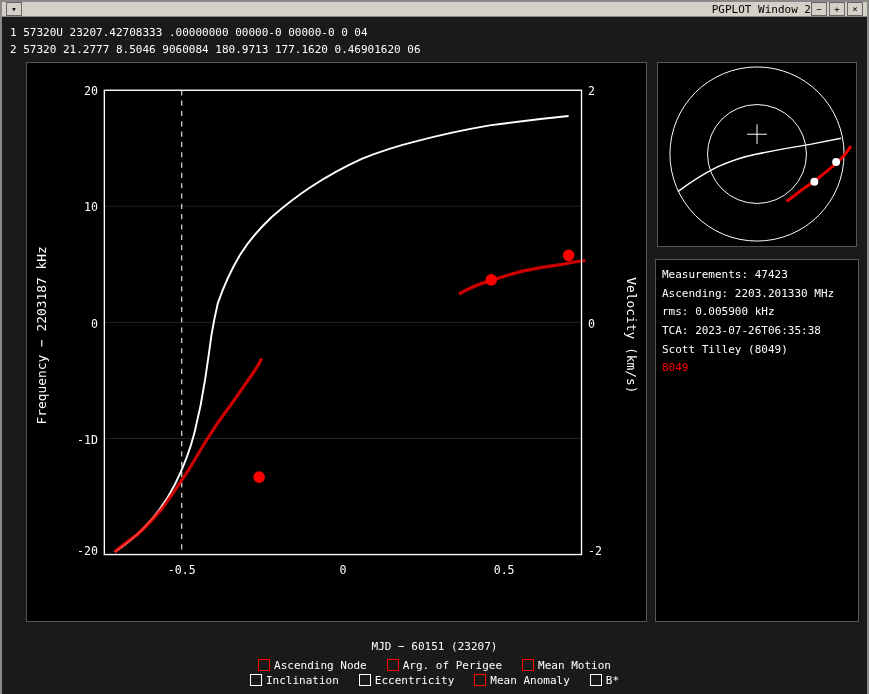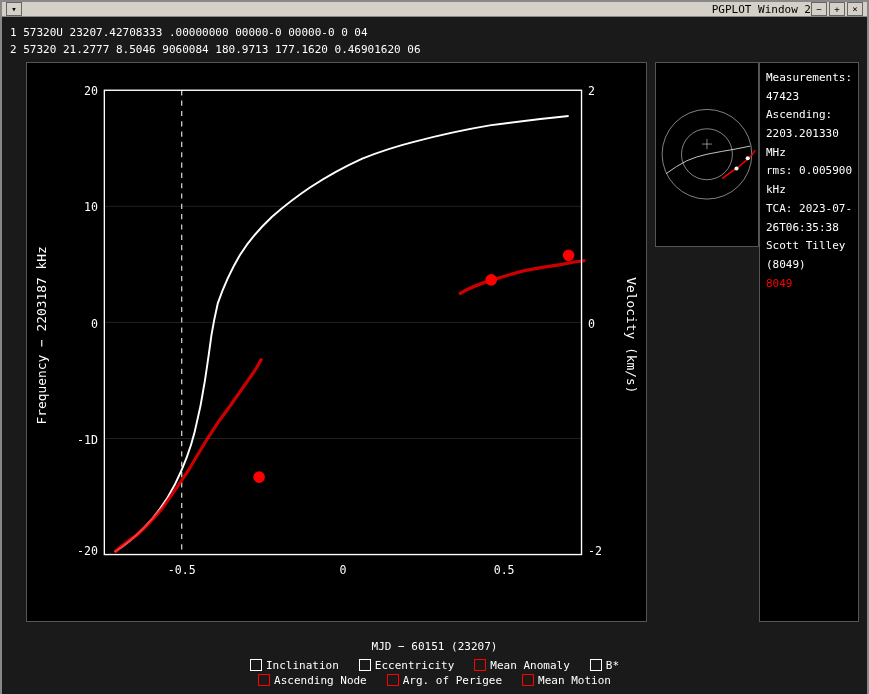--- a/index.html
+++ b/index.html
@@ -75,22 +75,22 @@
     .plot-area {
       flex: 1;
       position: relative;
       border: 1px solid #555;
       background: #000;
       margin-left: 16px;
     }
     .right-panel {
       width: 204px;
       display: flex;
-      flex-direction: row;
-      gap: 0;
+      flex-direction: column;
+      gap: 12px;
     }
     .sky-plot {
       width: 200px;
       height: 185px;
       background: #000;
       border: 1px solid #555;
       position: relative;
       margin: 0 auto;
     }
     .info-box {
@@ -276,45 +276,45 @@
       </div>
     </div>
 
     <div class="x-label">
       <span>MJD − 60151 (23207)</span>
     </div>
 
     <div class="legend-area">
       <div class="legend-row">
         <div class="legend-item">
+          <span class="legend-box-red"></span>
+          <span>Ascending Node</span>
+        </div>
+        <div class="legend-item">
+          <span class="legend-box-red"></span>
+          <span>Arg. of Perigee</span>
+        </div>
+        <div class="legend-item">
+          <span class="legend-box-red"></span>
+          <span>Mean Motion</span>
+        </div>
+      </div>
+      <div class="legend-row">
+        <div class="legend-item">
           <span class="legend-box"></span>
           <span>Inclination</span>
         </div>
         <div class="legend-item">
           <span class="legend-box"></span>
           <span>Eccentricity</span>
         </div>
         <div class="legend-item">
           <span class="legend-box-red"></span>
           <span>Mean Anomaly</span>
         </div>
         <div class="legend-item">
           <span class="legend-box"></span>
           <span>B*</span>
         </div>
       </div>
-      <div class="legend-row">
-        <div class="legend-item">
-          <span class="legend-box-red"></span>
-          <span>Ascending Node</span>
-        </div>
-        <div class="legend-item">
-          <span class="legend-box-red"></span>
-          <span>Arg. of Perigee</span>
-        </div>
-        <div class="legend-item">
-          <span class="legend-box-red"></span>
-          <span>Mean Motion</span>
-        </div>
-      </div>
     </div>
   </div>
 </div>
 
 </body></html>

